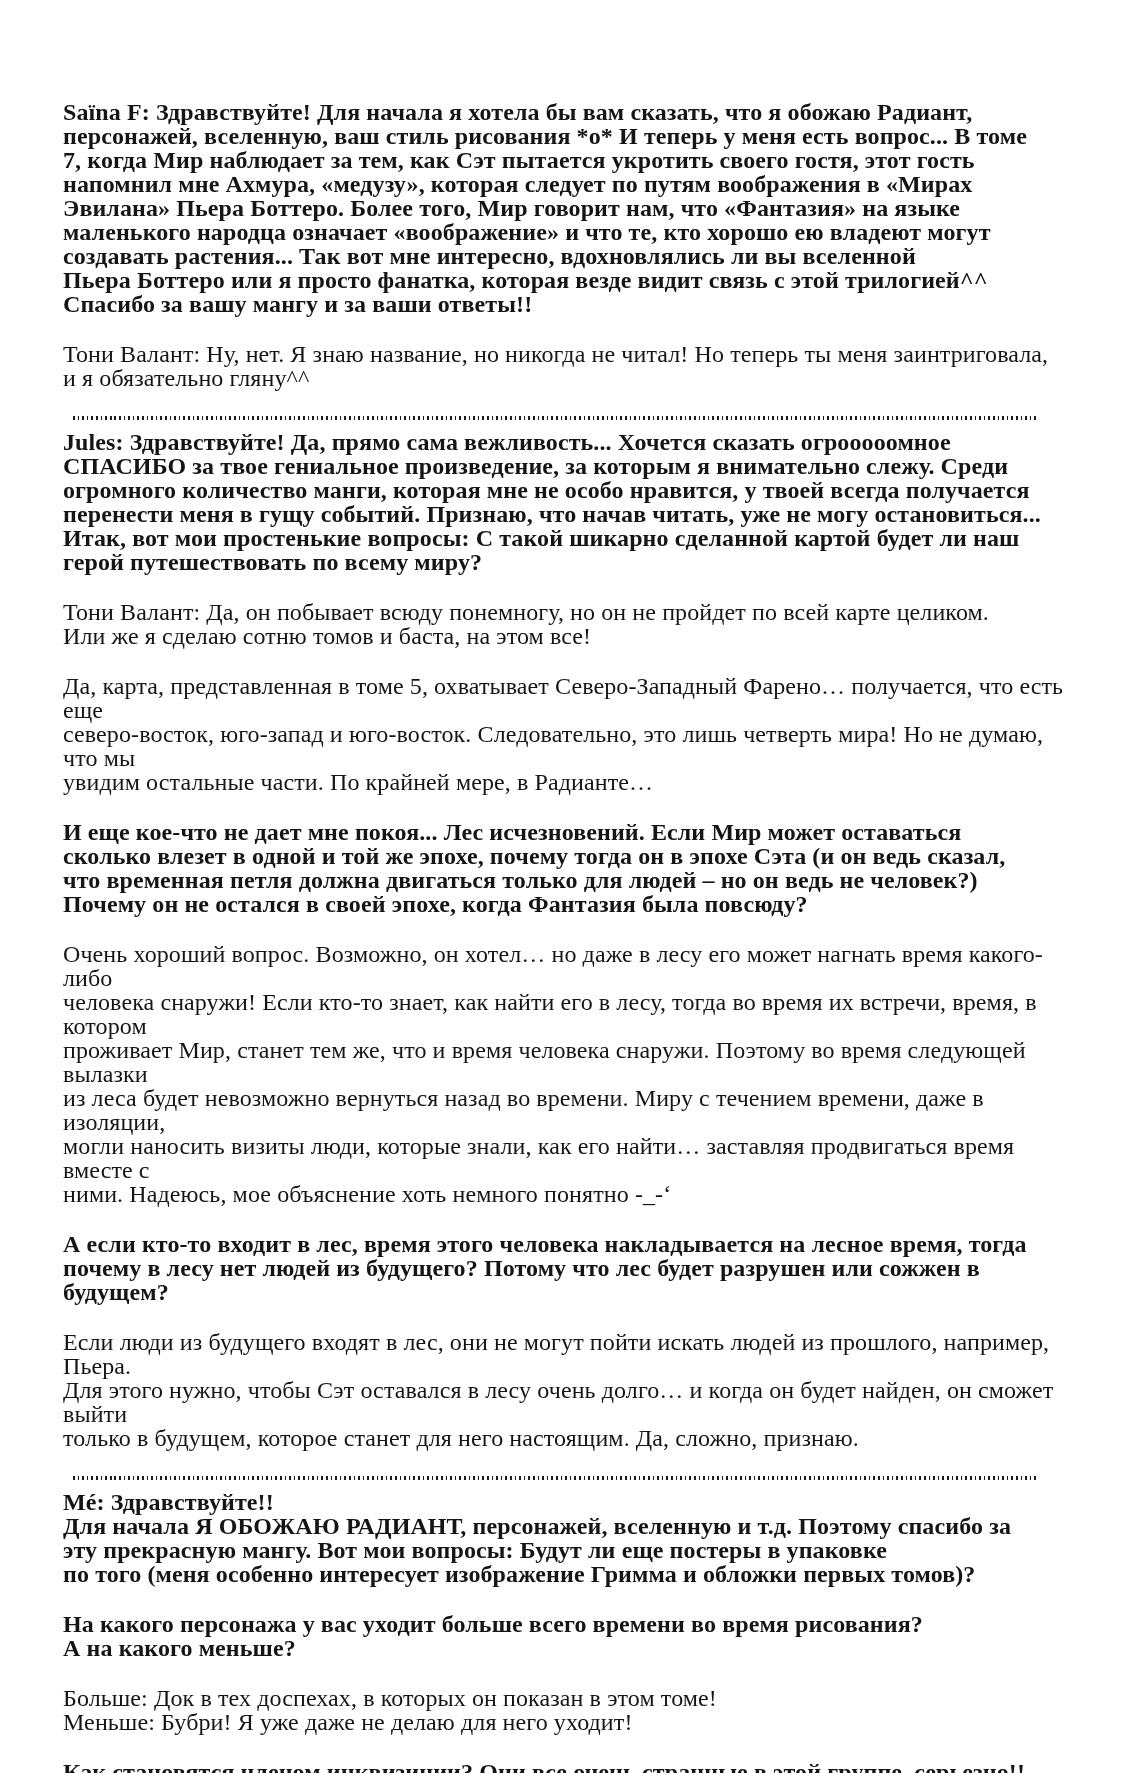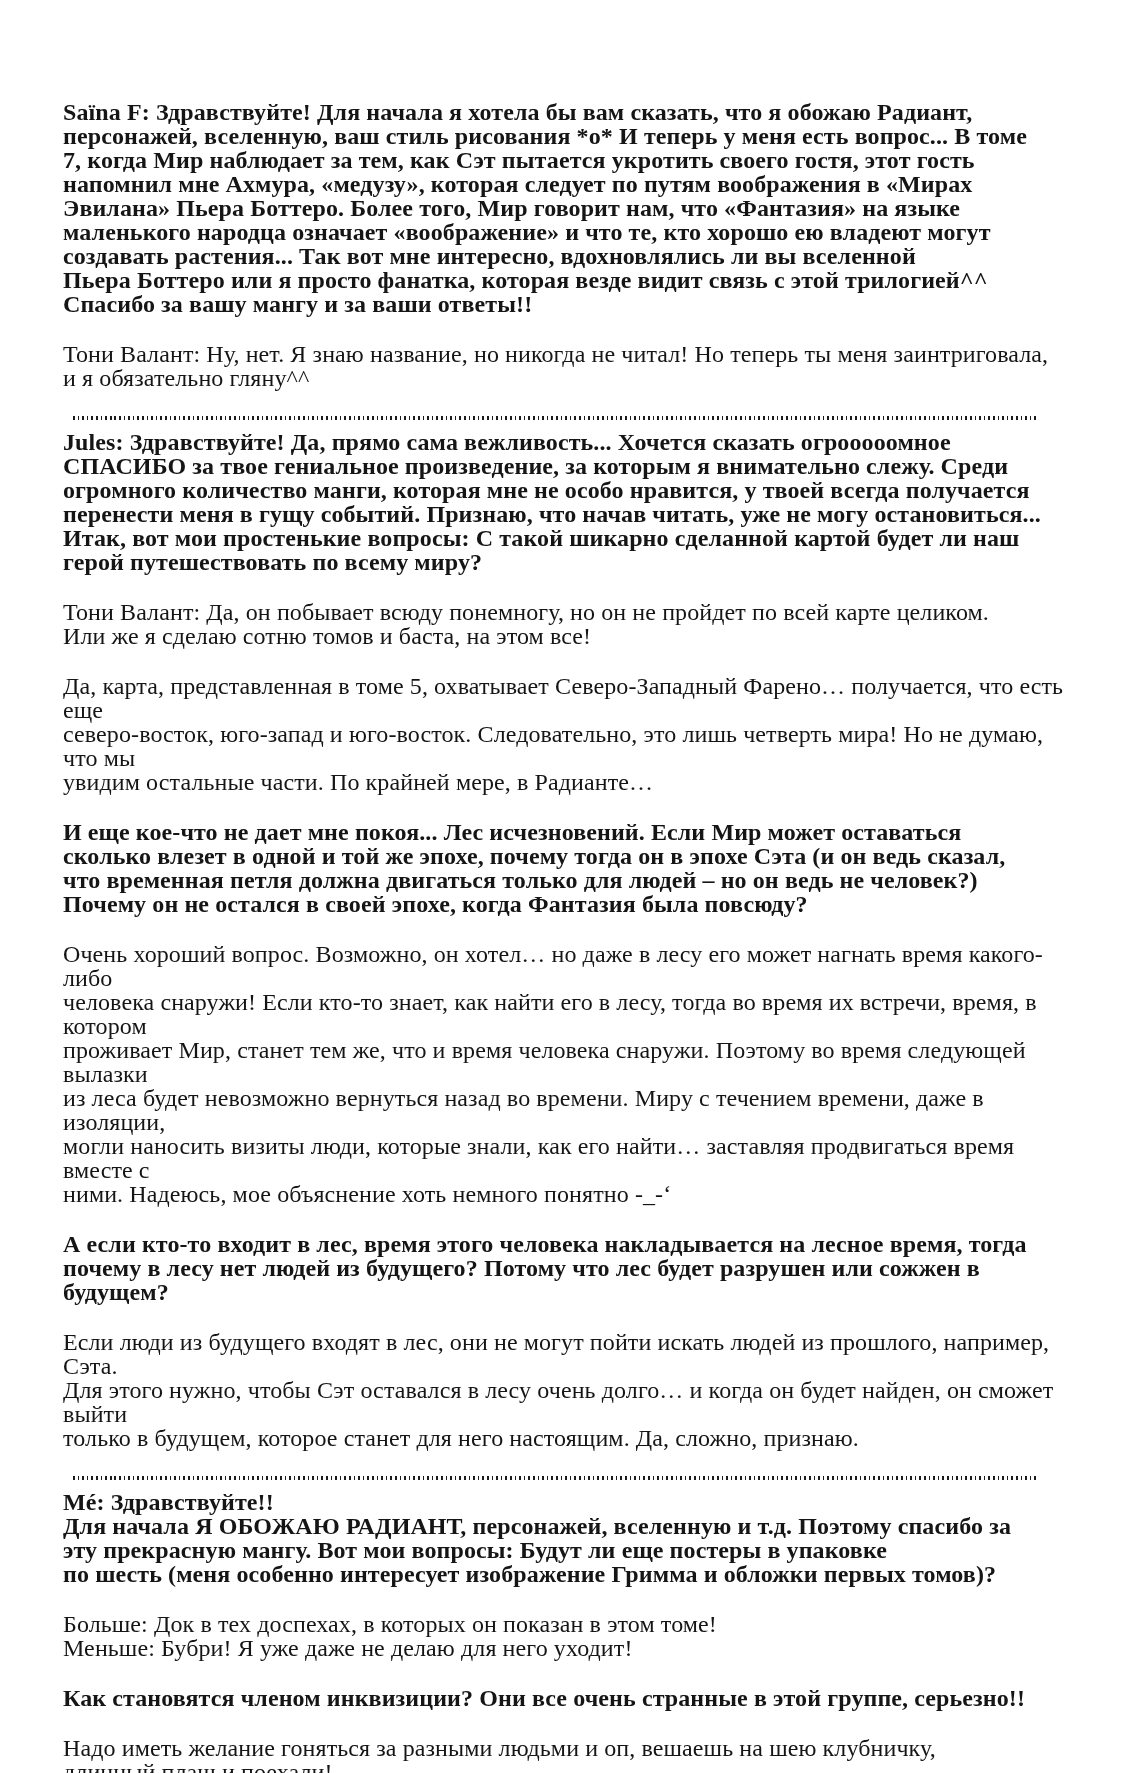--- a/index.html
+++ b/index.html
@@ -74,26 +74,28 @@
 Почему он не остался в своей эпохе, когда Фантазия была повсюду?</div>
   <div class="para a">Очень хороший вопрос. Возможно, он хотел… но даже в лесу его может нагнать время какого-либо
 человека снаружи! Если кто-то знает, как найти его в лесу, тогда во время их встречи, время, в котором
 проживает Мир, станет тем же, что и время человека снаружи. Поэтому во время следующей вылазки
 из леса будет невозможно вернуться назад во времени. Миру с течением времени, даже в изоляции,
 могли наносить визиты люди, которые знали, как его найти… заставляя продвигаться время вместе с
 ними. Надеюсь, мое объяснение хоть немного понятно -_-‘</div>
   <div class="para q">А если кто-то входит в лес, время этого человека накладывается на лесное время, тогда
 почему в лесу нет людей из будущего? Потому что лес будет разрушен или сожжен в
 будущем?</div>
-  <div class="para a">Если люди из будущего входят в лес, они не могут пойти искать людей из прошлого, например, Сэта.
+  <div class="para a">Если люди из будущего входят в лес, они не могут пойти искать людей из прошлого, например, Пьера.
 Для этого нужно, чтобы Сэт оставался в лесу очень долго… и когда он будет найден, он сможет выйти
 только в будущем, которое станет для него настоящим. Да, сложно, признаю.</div>
   <div class="sep"></div>
   <div class="para q">Mé: Здравствуйте!!
 Для начала Я ОБОЖАЮ РАДИАНТ, персонажей, вселенную и т.д. Поэтому спасибо за
 эту прекрасную мангу. Вот мои вопросы: Будут ли еще постеры в упаковке
-по шесть (меня особенно интересует изображение Гримма и обложки первых томов)?</div>
+по того (меня особенно интересует изображение Гримма и обложки первых томов)?</div>
+  <div class="para q">На какого персонажа у вас уходит больше всего времени во время рисования?
+А на какого меньше?</div>
   <div class="para a">Больше: Док в тех доспехах, в которых он показан в этом томе!
 Меньше: Бубри! Я уже даже не делаю для него уходит!</div>
   <div class="para q">Как становятся членом инквизиции? Они все очень странные в этой группе, серьезно!!</div>
   <div class="para a">Надо иметь желание гоняться за разными людьми и оп, вешаешь на шею клубничку,
 длинный плащ и поехали!</div>
 </div>
 
 </body></html>

